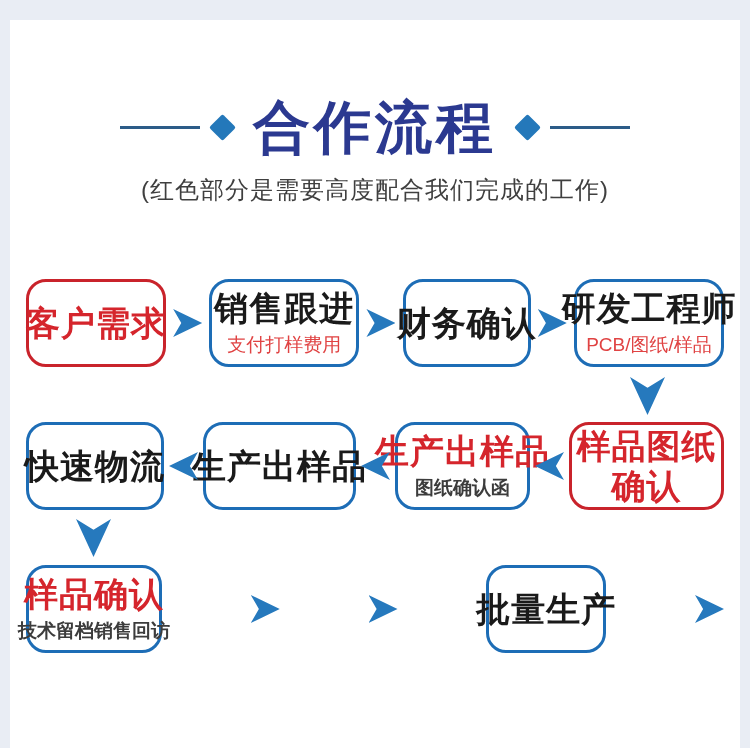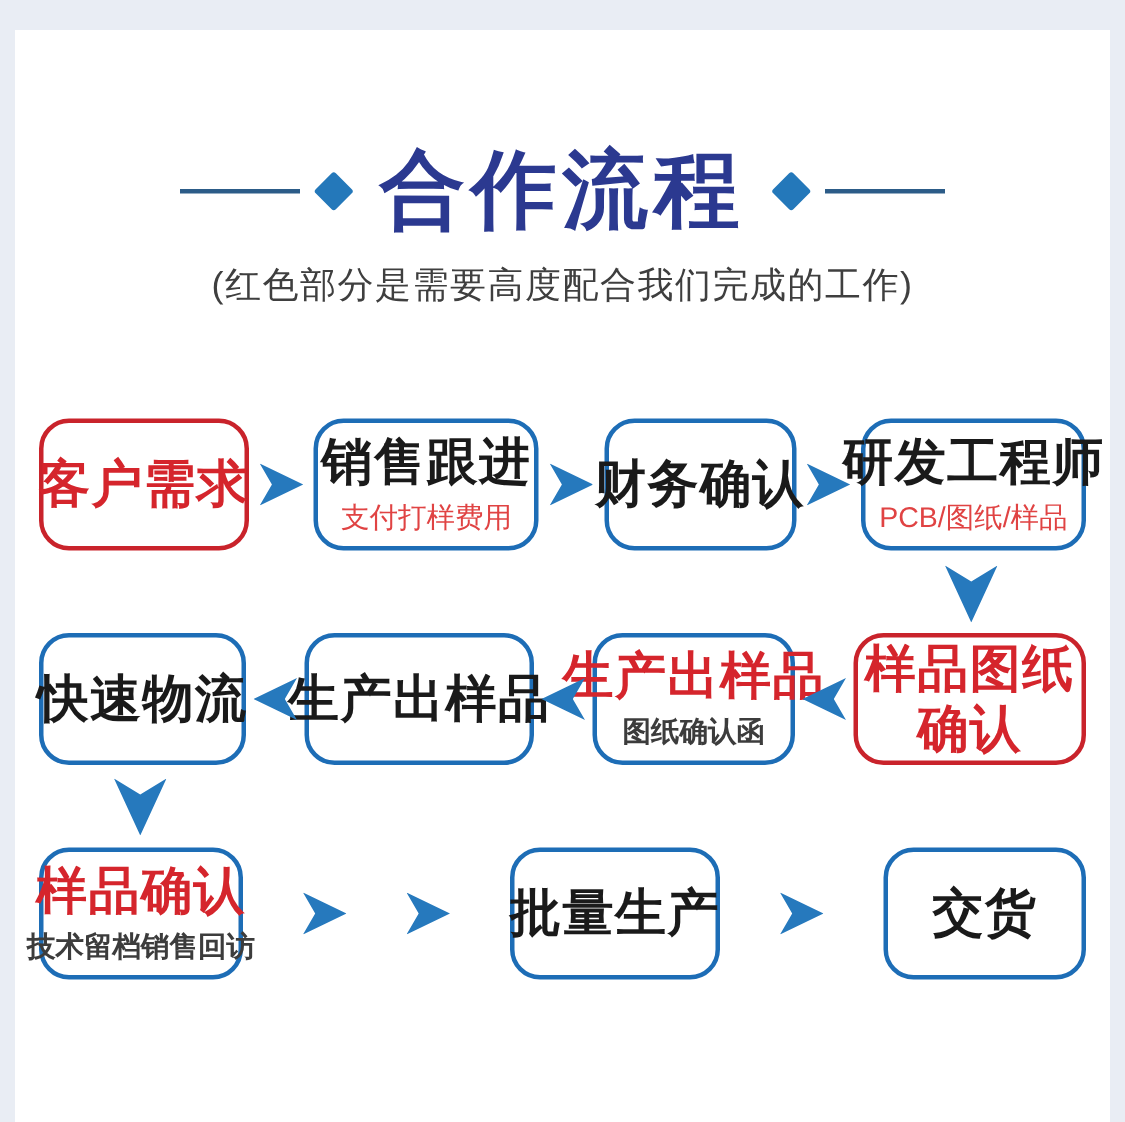--- a/index.html
+++ b/index.html
@@ -135,23 +135,20 @@
       <span class="v-arrow pos-left"></span>
     </div>
 
     <div class="row">
       <div class="node" style="width:136px">
         <div class="t-main t-red">样品确认</div>
         <div class="t-sub sub-dark">技术留档销售回访</div>
       </div>
       <span class="h-arrow dir-right"></span>
       <span class="h-arrow dir-right"></span>
-      <div class="node" style="width:140px">
+      <div class="node" style="width:120px">
         <div class="t-main">批量生产</div>
       </div>
       <span class="h-arrow dir-right"></span>
-      <div class="node" style="width:135px">
-        <div class="t-main">交货</div>
-      </div>
     </div>
 
   </div>
 </div>
 
 </body></html>

